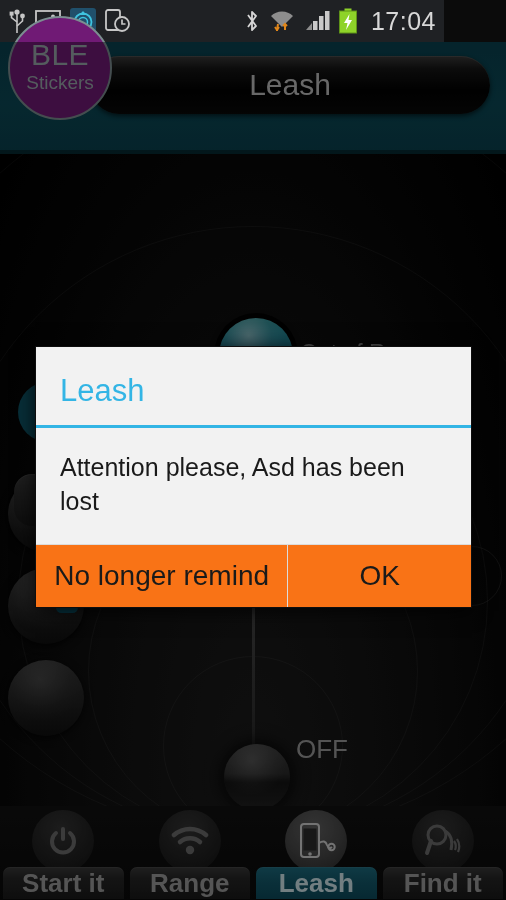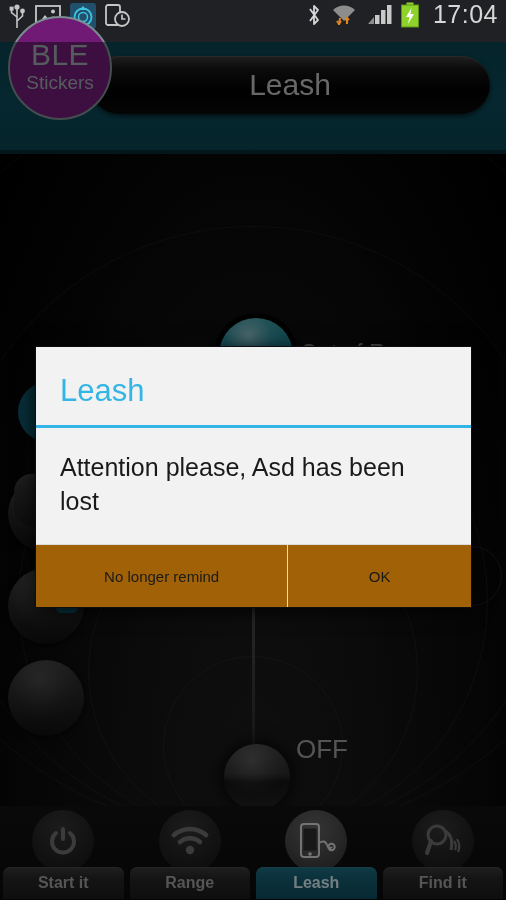--- a/index.html
+++ b/index.html
@@ -11,24 +11,24 @@
   }
   #screen {
     position:relative;
     width:506px; height:900px;
     background:#0b0b0b;
     overflow:hidden;
   }
 
   
   #statusbar {
-    position:absolute; left:0; top:0; width:506px; height:42px;
+    position:absolute; left:0; top:0; width:444px; height:42px;
     background:#1f2124;
-    display:flex; align-items:flex-end;
-    padding:13px 8px;
+    display:flex; align-items:center;
+    padding:4px 8px;
   }
   .sb-left { display:flex; align-items:center; gap:9px; }
   .sb-right { display:flex; align-items:center; gap:8px; margin-left:auto; }
   .sb-ico { display:block; }
   #sb-clock {
     color:#d8d8d8; font-size:25px; letter-spacing:0.5px;
     margin-left:5px; font-weight:400;
   }
 
   
@@ -170,21 +170,21 @@
     opacity:0.85;
   }
   .nav-item.active .nav-ico-wrap {
     background:radial-gradient(circle at 46% 30%, #606060 0%, #4a4a4a 48%, #2a2a2a 100%);
     opacity:1;
   }
   .nav-label {
     position:absolute; bottom:1px; left:3px; right:3px; height:32px;
     border-radius:7px 7px 0 0;
     background:linear-gradient(180deg,#3a3a3a 0%, #262626 35%, #1a1a1a 100%);
-    color:#9c9c9c; font-size:16px; font-weight:bold;
+    color:#9c9c9c; font-size:26px; font-weight:bold;
     display:flex; align-items:center; justify-content:center;
     box-shadow:0 1px 0 rgba(255,255,255,0.06) inset;
   }
   .nav-item.active .nav-label {
     background:linear-gradient(180deg,#1d6b7e 0%, #145a6c 40%, #0d4a5b 100%);
     color:#cfe6ec;
   }
 
   
   #dialog-scrim {
@@ -206,21 +206,21 @@
   #dlg-body {
     padding:22px 24px 26px 24px;
     color:#1a1a1a; font-size:25px; line-height:34px;
   }
   #dlg-btnrow {
     display:flex; border-top:1px solid #dcdcdc;
     height:63px;
   }
   .dlg-btn {
     display:flex; align-items:center; justify-content:center;
-    color:#1a1a1a; font-size:15px; background:#a16207;
+    color:#1a1a1a; font-size:28px; background:#f97316;
   }
   #dlg-btn-dismiss { flex:0 0 58%; border-right:1px solid #dcdcdc; }
   #dlg-btn-ok { flex:1; }
 </style>
 </head>
 <body>
 
 <div id="screen">
 
   <div id="statusbar">

